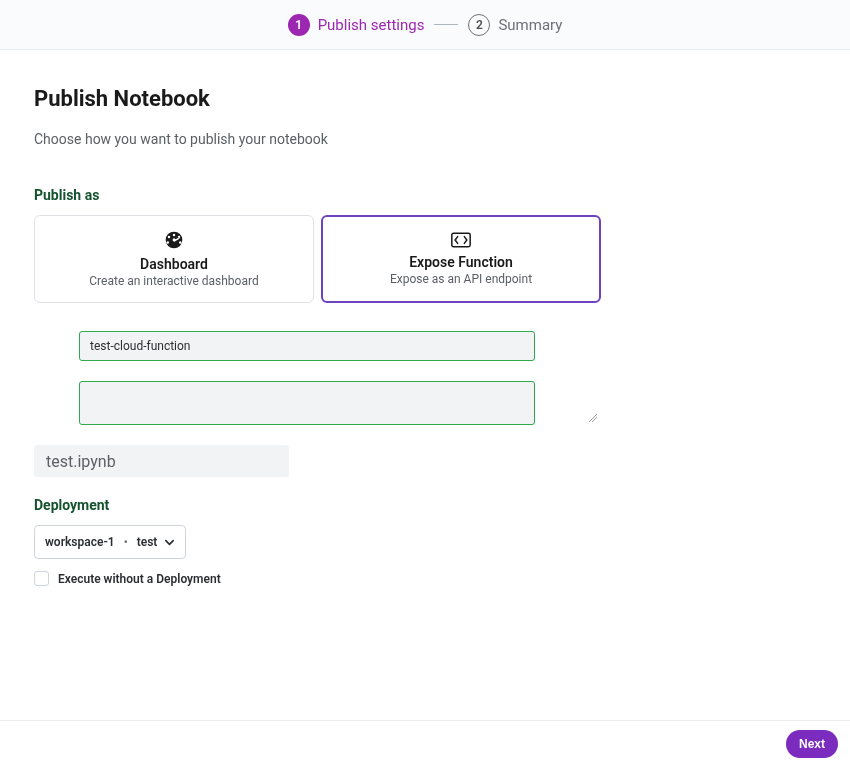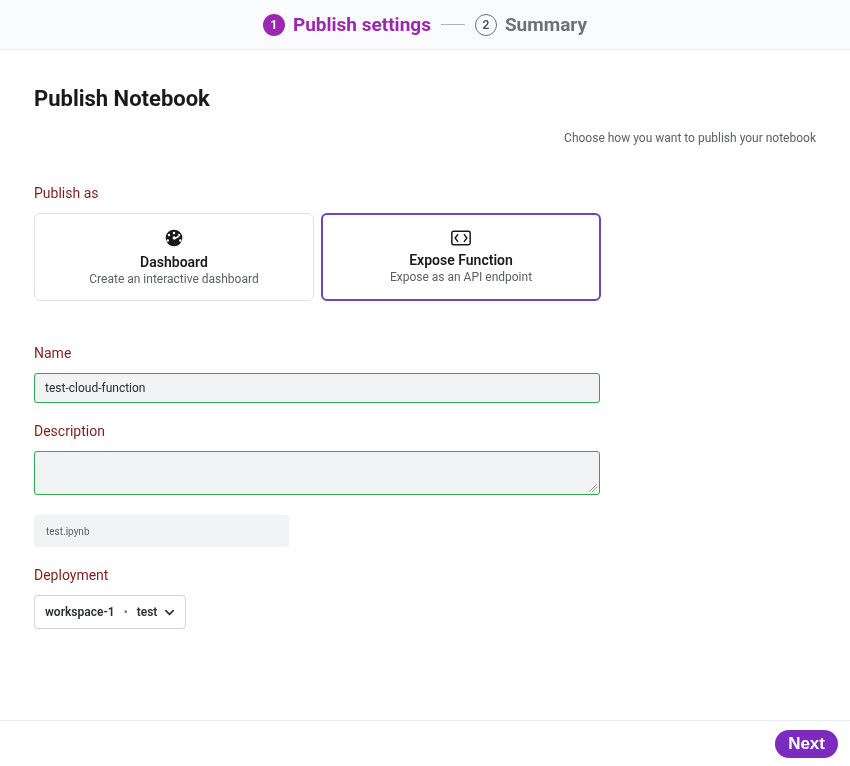--- a/index.html
+++ b/index.html
@@ -39,55 +39,54 @@
     .step-circle.active {
       background: #9c27b0;
       color: #fff;
     }
     .step-circle.inactive {
       border: 1.5px solid #6d7178;
       color: #495057;
       background: transparent;
     }
     .step-label {
-      font-size: 19px;
-      font-weight: 700;
+      font-size: 15px;
+      font-weight: 400;
     }
     .step-label.active { color: #9c27b0; }
     .step-label.inactive { color: #6d7178; }
     .step-divider {
       width: 24px;
       height: 1px;
       background: #adb5bd;
     }
     .content {
       padding: 36px 34px 0 34px;
     }
     .page-title {
       font-size: 22px;
       font-weight: 700;
       color: #1a1a1a;
       margin-bottom: 20px;
     }
     .page-subtitle {
-      font-size: 12px;
+      font-size: 14px;
       color: #5c6066;
       margin-bottom: 40px;
-      text-align: right;
     }
     .section-label {
       font-size: 14px;
-      font-weight: 400;
-      color: #7f1d1d;
+      font-weight: 700;
+      color: #14532d;
       margin-bottom: 12px;
     }
     .cards {
       display: flex;
       gap: 7px;
-      margin-bottom: 44px;
+      margin-bottom: 28px;
     }
     .card {
       flex: 0 0 280px;
       height: 88px;
       border: 1px solid #dee2e6;
       border-radius: 6px;
       display: flex;
       flex-direction: column;
       align-items: center;
       justify-content: center;
@@ -110,28 +109,29 @@
       color: #1a1a1a;
       margin-bottom: 2px;
     }
     .card-desc {
       font-size: 12px;
       color: #5c6066;
       text-align: center;
     }
     .field-group { margin-bottom: 20px; }
     .text-input, .textarea-input {
-      width: 566px;
+      width: 456px;
       border: 1px solid #2fa84f;
       border-radius: 3px;
       background: #f1f3f5;
       font-size: 12px;
       color: #2b2f33;
       padding: 12px 10px;
       font-family: inherit;
+      margin-left: 45px;
     }
     .text-input { height: 30px; }
     .textarea-input {
       height: 44px;
       resize: none;
       display: block;
     }
     .textarea-corner { position: relative; }
     .textarea-corner::after {
       content: "";
@@ -146,21 +146,21 @@
       background-size: 8px 8px, 5px 5px;
       background-position: right bottom, right bottom;
       background-repeat: no-repeat;
       pointer-events: none;
     }
     .readonly-box {
       width: 255px;
       height: 32px;
       background: #f1f3f5;
       border-radius: 3px;
-      font-size: 10px;
+      font-size: 16px;
       color: #5c6066;
       display: flex;
       align-items: center;
       padding: 0 12px;
     }
     .deploy-select {
       display: inline-flex;
       align-items: center;
       border: 1px solid #ced4da;
       border-radius: 4px;
@@ -202,21 +202,21 @@
       border-top: 1px solid #e9ecef;
       display: flex;
       align-items: center;
       justify-content: flex-end;
       padding: 0 12px;
       background: #fff;
     }
     .next-btn {
       background: #7b2cbf;
       color: #fff;
-      font-size: 17px;
+      font-size: 12px;
       font-weight: 600;
       border: none;
       border-radius: 14px;
       height: 28px;
       padding: 0 13px;
       cursor: pointer;
     }
   </style>
 </head>
 <body>
@@ -256,26 +256,24 @@
             <polyline points="8,5 5,9 8,13" stroke-linecap="round" stroke-linejoin="round"></polyline>
             <polyline points="16,5 19,9 16,13" stroke-linecap="round" stroke-linejoin="round"></polyline>
           </svg>
       </span>
       <div class="card-title">Expose Function</div>
       <div class="card-desc">Expose as an API endpoint</div>
     </div>
   </div>
 
   <div class="field-group">
-    <div class="section-label">Name</div>
     <input class="text-input" value="test-cloud-function" style="">
   </div>
 
   <div class="field-group">
-    <div class="section-label">Description</div>
     <div class="textarea-corner" style="width:566px">
       <textarea class="textarea-input" style=""></textarea>
     </div>
   </div>
 
   <div class="field-group">
     <div class="readonly-box">test.ipynb</div>
   </div>
 
   <div class="field-group">
@@ -283,19 +281,23 @@
     <div class="deploy-select">
       <span>workspace-1</span>
       <span class="dot-sep">•</span>
       <span>test</span>
       <span class="chev">
         <svg width="11" height="11" viewBox="0 0 12 12" fill="none" stroke="#2b2f33" stroke-width="1.8">
             <polyline points="2,4 6,8 10,4" stroke-linecap="round" stroke-linejoin="round"></polyline>
           </svg>
       </span>
     </div>
+    <div class="checkbox-row">
+      <span class="checkbox"></span>
+      <span class="checkbox-label">Execute without a Deployment</span>
+    </div>
   </div>
 
 </div>
 
 <div class="footer">
   <button class="next-btn">Next</button>
 </div>
 
 </body></html>

